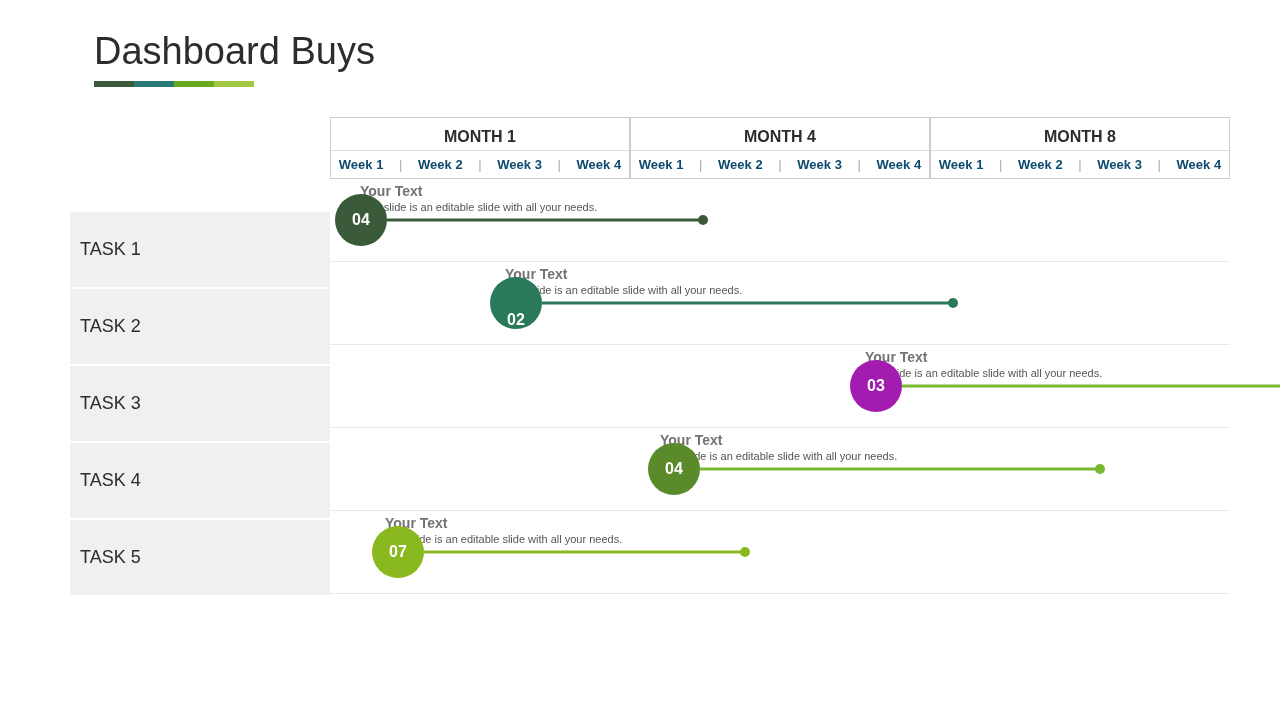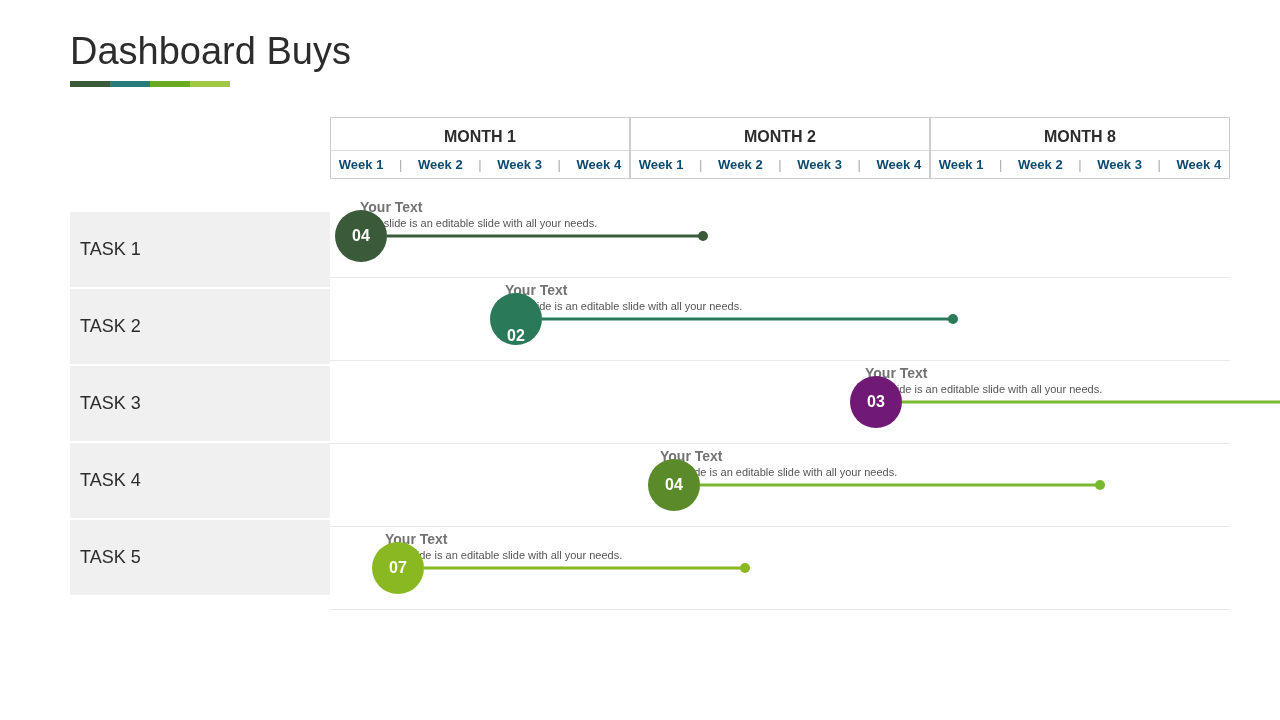--- a/index.html
+++ b/index.html
@@ -7,20 +7,21 @@
       width: 1280px;
       height: 720px;
       background: #ffffff;
       font-family: Arial, sans-serif;
       overflow: hidden;
       position: relative;
     }
 
     .header-section {
       padding: 30px 50px 10px 70px;
+      margin-left: 24px;
     }
 
     .page-title {
       font-size: 38px;
       font-weight: 300;
       color: #2c2c2c;
       margin-bottom: 8px;
     }
 
     .title-underline {
@@ -66,21 +67,21 @@
     
     .gantt-area {
       flex: 1;
       position: relative;
     }
 
     
     .months-header {
       display: flex;
       width: 100%;
-      margin-bottom: 16px;
+      margin-bottom: 0;
     }
 
     .month-block {
       flex: 1;
       border: 1px solid #ccc;
       background: #fff;
     }
 
     .month-title {
       text-align: center;
@@ -216,21 +217,21 @@
           <span class="week-label">Week 1</span>
           <span class="week-separator">|</span>
           <span class="week-label">Week 2</span>
           <span class="week-separator">|</span>
           <span class="week-label">Week 3</span>
           <span class="week-separator">|</span>
           <span class="week-label">Week 4</span>
         </div>
       </div>
       <div class="month-block">
-        <div class="month-title">MONTH 2</div>
+        <div class="month-title">MONTH 4</div>
         <div class="weeks-row">
           <span class="week-label">Week 1</span>
           <span class="week-separator">|</span>
           <span class="week-label">Week 2</span>
           <span class="week-separator">|</span>
           <span class="week-label">Week 3</span>
           <span class="week-separator">|</span>
           <span class="week-label">Week 4</span>
         </div>
       </div>
@@ -276,21 +277,21 @@
         </div>
         <div class="task-bar" style="left:212px; width:410px; background:#2a7a5a;"></div>
         <div class="task-dot" style="left:618px; background:#2a7a5a;"></div>
       </div>
 
       <div class="gantt-row" style="height:83px;">
         <div class="task-text-label" style="left:535px; top:4px;">
           <div class="task-text-title">Your Text</div>
           <div class="task-text-desc">This slide is an editable slide with all your needs.</div>
         </div>
-        <div class="task-circle" style="left:520px; background:#701a75;">
+        <div class="task-circle" style="left:520px; background:#a21caf;">
           <span>03</span>
         </div>
         <div class="task-bar" style="left:572px; width:400px; background:#7ab830;"></div>
 
       </div>
 
       <div class="gantt-row" style="height:83px;">
         <div class="task-text-label" style="left:330px; top:4px;">
           <div class="task-text-title">Your Text</div>
           <div class="task-text-desc">This slide is an editable slide with all your needs.</div>

